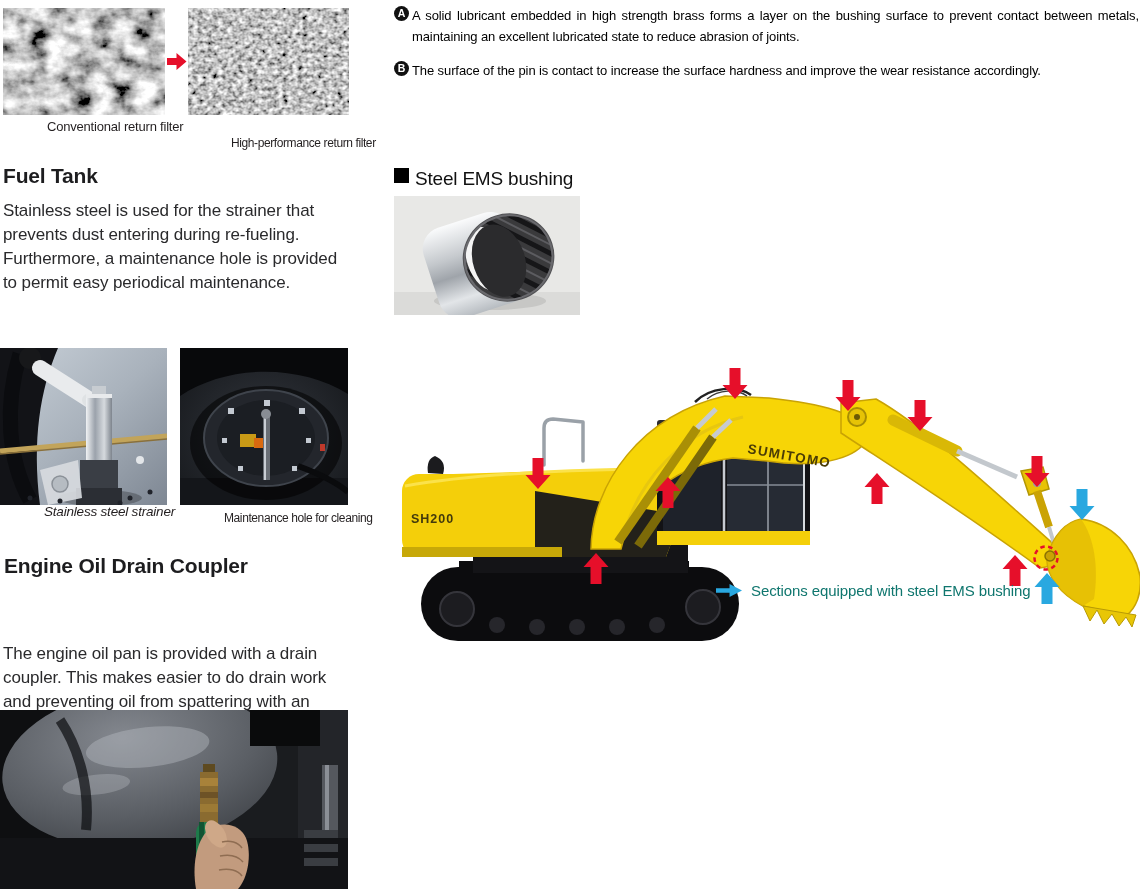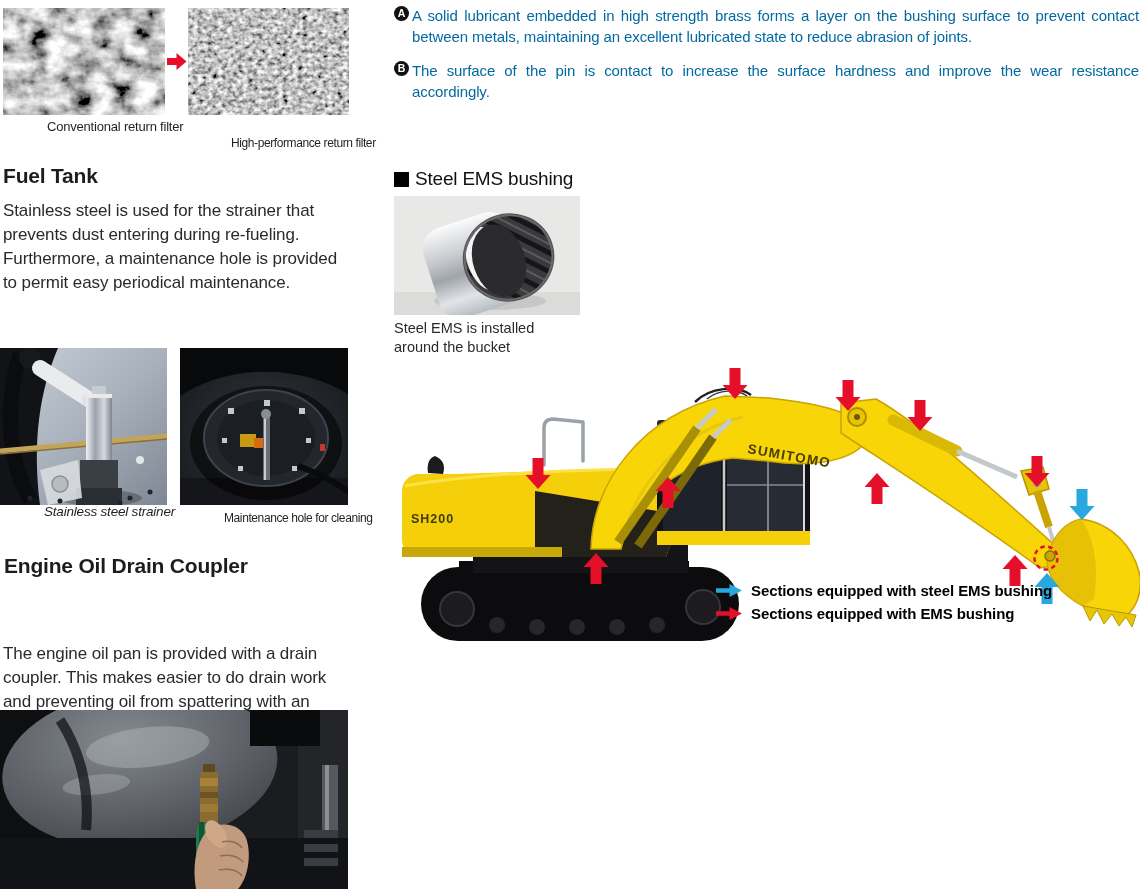--- a/index.html
+++ b/index.html
@@ -19,32 +19,32 @@
   .cap.small{font-size:12px;letter-spacing:-0.4px;}
   .h1{font-size:21px;font-weight:bold;letter-spacing:-0.2px;color:#1d1d1f;}
   .body-text{font-size:17px;line-height:24px;letter-spacing:-0.1px;color:#2a2a2c;}
   .photo{overflow:hidden;background:#222;}
   
   .notes{left:394px;top:5px;width:745px;}
   .note{display:flex;margin-bottom:13px;}
   .note-marker{flex:0 0 18px;padding-top:1px;}
   .note-marker .dot{display:block;width:15px;height:15px;border-radius:50%;background:#111;
      color:#fff;font-size:10.5px;font-weight:bold;text-align:center;line-height:15px;}
-  .note-text{flex:1;font-size:15px;line-height:21px;text-align:justify;letter-spacing:-0.1px;color:#0369a1;}
-  .ems-head{left:394px;top:168px;display:flex;align-items:center;}
+  .note-text{flex:1;font-size:13px;line-height:21px;text-align:justify;letter-spacing:-0.1px;color:#000000;}
+  .ems-head{left:394px;top:168px;display:flex;align-items:flex-start;}
   .ems-square{width:15px;height:15px;background:#000;margin-right:6px;}
   .ems-title{font-size:19px;color:#111;letter-spacing:-0.2px;}
   .bushing-photo{left:394px;top:196px;width:186px;height:119px;overflow:hidden;}
   .bushing-cap{left:394px;top:319px;width:170px;font-size:14.5px;line-height:19px;color:#2a2a2c;}
   .excavator{left:395px;top:365px;width:745px;height:285px;}
   .legend{left:716px;top:582px;z-index:3;}
   .legend-row{display:flex;align-items:center;height:17px;margin-bottom:6px;}
   .legend-arrow{width:26px;height:13px;margin-right:9px;
     clip-path:polygon(0 32%,52% 32%,52% 0,100% 50%,52% 100%,52% 68%,0 68%);}
-  .legend-label{font-size:15px;letter-spacing:-0.1px;color:#000000;white-space:nowrap;font-weight:bold;}
+  .legend-label{font-size:15px;letter-spacing:-0.1px;color:#0f766e;white-space:nowrap;}
 </style>
 </head>
 <body>
 
 <div class="page">
 
   <div class="abs filter-row">
     <div class="filter-img">
       <svg width="162" height="107" xmlns="http://www.w3.org/2000/svg">
         <defs>
@@ -266,21 +266,20 @@
             <line x1="53" y1="37" x2="143" y2="127"></line>
               <line x1="95" y1="4" x2="183" y2="92"></line>
           </g>
           <ellipse cx="92" cy="60" rx="19" ry="33" fill="#f4f4f4"></ellipse>
           <ellipse cx="104" cy="66" rx="26" ry="37" fill="#2b2b2d"></ellipse>
         </g>
         <ellipse cx="114" cy="66" rx="44" ry="42" fill="none" stroke="#6a6a6e" stroke-width="2"></ellipse>
       </g>
     </svg>
   </div>
-  <div class="abs bushing-cap">Steel EMS is installed around the bucket</div>
 
   <div class="abs excavator">
     <svg width="745" height="285" viewBox="0 0 745 285" xmlns="http://www.w3.org/2000/svg">
       <defs>
         <path id="arrD" d="M-5.5,-31 h11 v17 h7 l-12.5,14 l-12.5,-14 h7 Z"></path>
       </defs>
 
       <rect x="26" y="202" width="318" height="74" rx="37" fill="#0c0c0e"></rect>
       <rect x="64" y="196" width="230" height="24" fill="#0c0c0e"></rect>
       <circle cx="62" cy="244" r="17" fill="#1c1c20" stroke="#35353b" stroke-width="2"></circle>
@@ -359,19 +358,15 @@
         <use href="#arrD" transform="translate(652,208) rotate(180)"></use>
       </g>
     </svg>
   </div>
 
   <div class="abs legend">
     <div class="legend-row">
       <div class="legend-arrow" style="background:#29a8e0;"></div>
       <span class="legend-label">Sections equipped with steel EMS bushing</span>
     </div>
-    <div class="legend-row">
-      <div class="legend-arrow" style="background:#e60f2a;"></div>
-      <span class="legend-label">Sections equipped with EMS bushing</span>
-    </div>
   </div>
 
 </div>
 
 </body></html>

